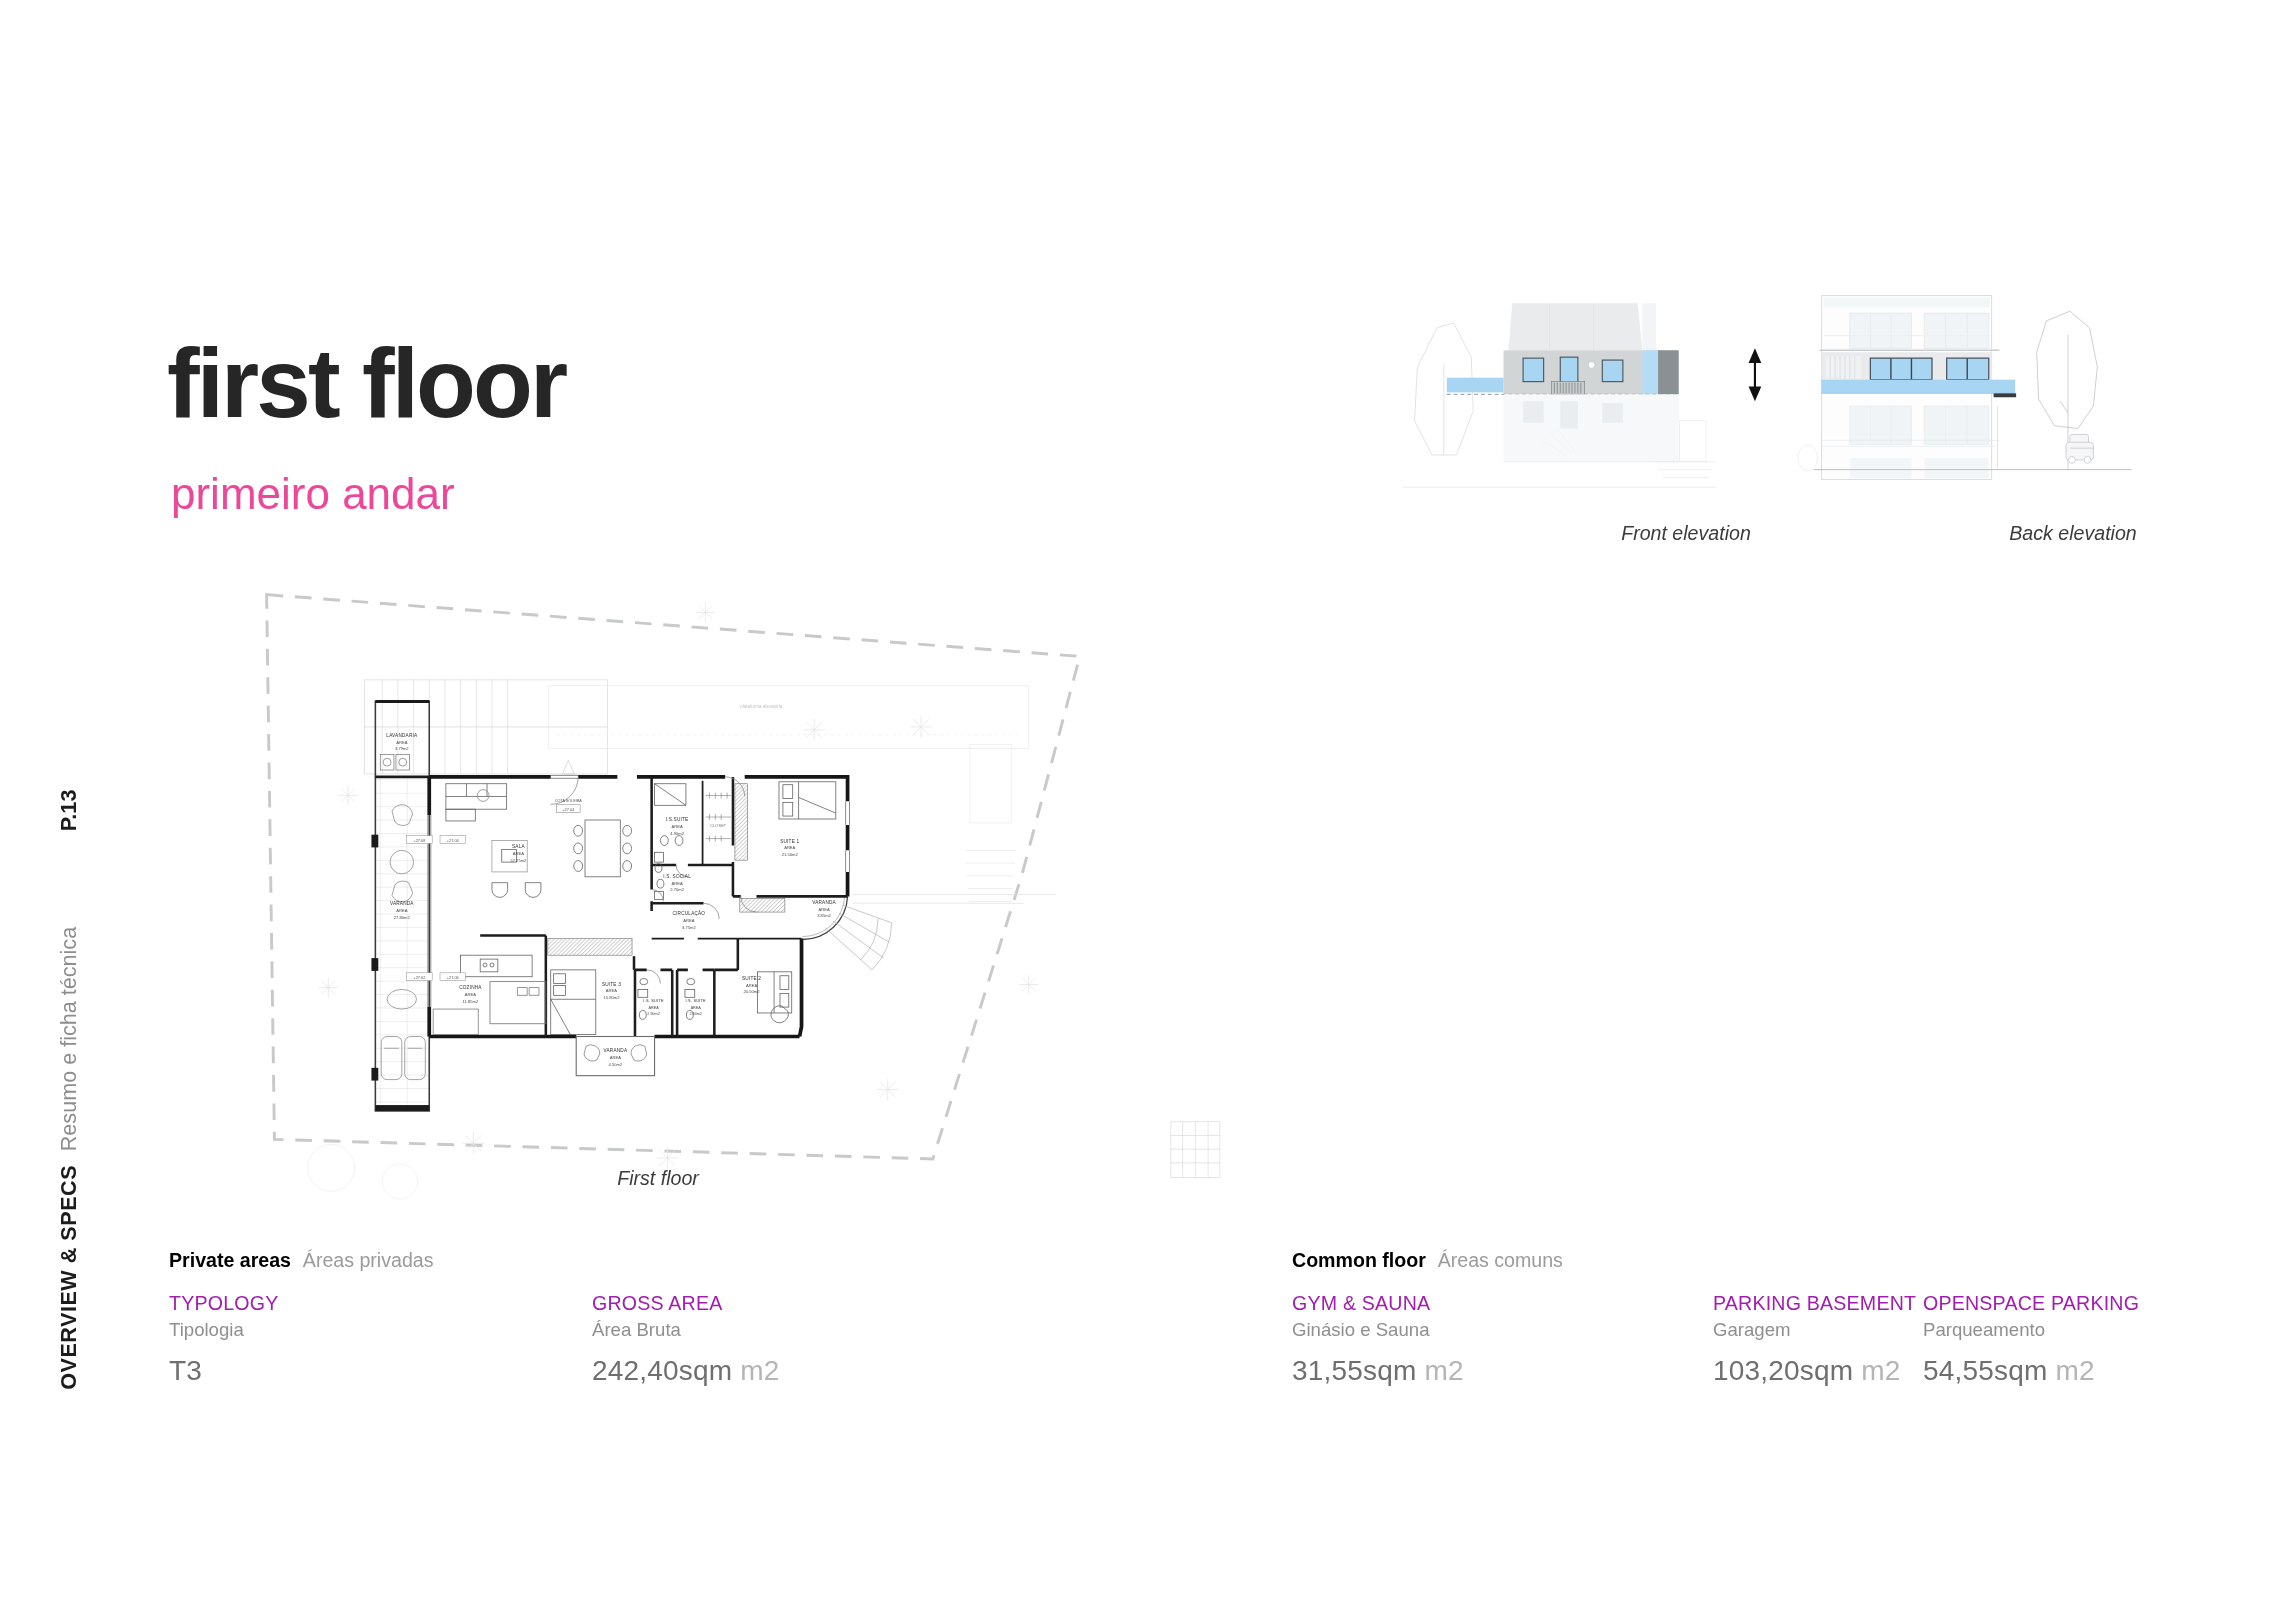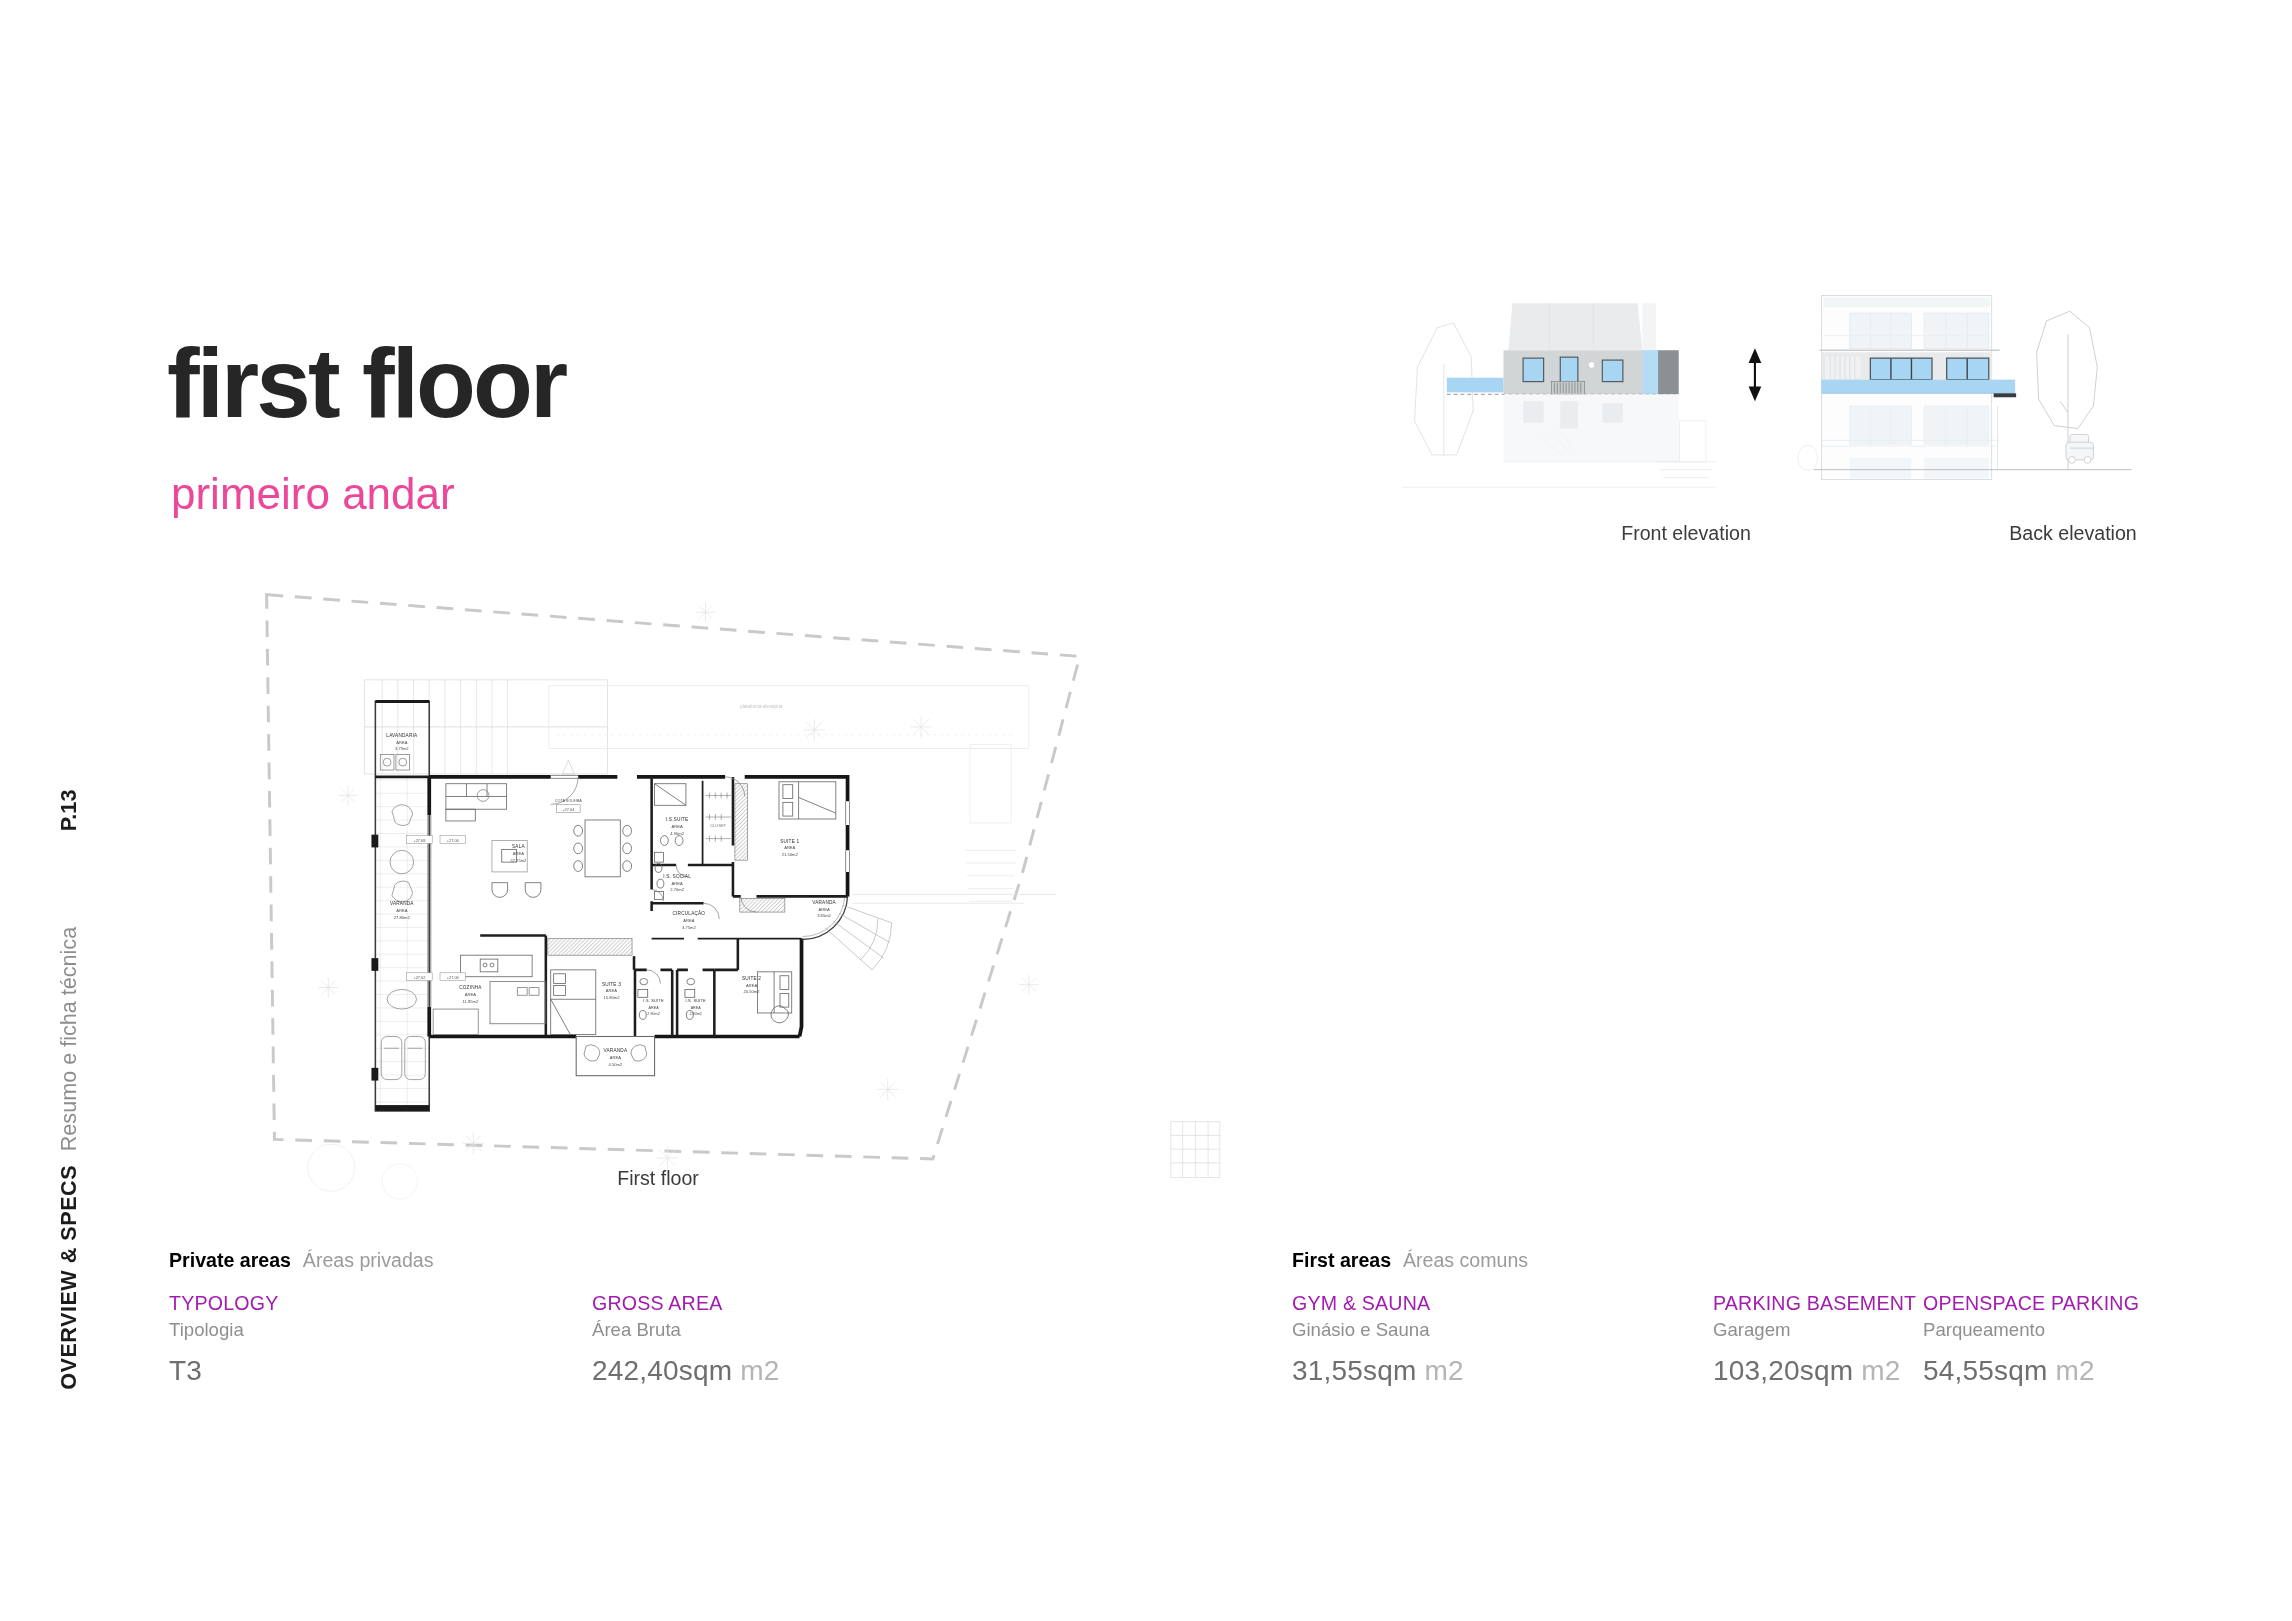--- a/index.html
+++ b/index.html
@@ -12,21 +12,21 @@
   #side-section .en{font-weight:bold;color:#1c1c1c;letter-spacing:0.5px;}
   #side-section .pt{color:#8d8d8d;margin-left:13.7px;}
   #side-page{width:59px;left:39px;top:789px;font-weight:bold;font-size:21.6px;color:#1c1c1c;}
 
   
   #title-main{position:absolute;left:167px;top:334px;font-size:98px;font-weight:bold;
               letter-spacing:-2.9px;color:#262626;line-height:1;}
   #title-sub{position:absolute;left:171px;top:468px;font-size:44px;color:#ec4899;line-height:1.2;}
 
   
-  .caption{position:absolute;font-size:19.6px;color:#3b3b3b;text-align:center;width:176px;}
+  .caption{position:absolute;font-size:19.6px;color:#3b3b3b;text-align:center;width:176px;font-style:italic;}
   #cap-plan{left:570px;top:1167px;}
   #cap-front{left:1598px;top:522px;}
   #cap-back{left:1985px;top:522px;}
 
   
   .spec{position:absolute;top:1249px;}
   #spec-private{left:169px;width:882px;}
   #spec-common{left:1292px;width:882px;}
   .spec-head{font-size:19.6px;height:43px;}
   .spec-head .en{font-weight:bold;color:#000000;}
@@ -485,21 +485,21 @@
     </div>
     <div class="spec-col" style="left:423px;">
       <div class="len">GROSS AREA</div>
       <div class="lpt">Área Bruta</div>
       <div class="val"><span>242,40sqm</span> <span class="unit">m2</span></div>
     </div>
   </div>
 
   <div id="spec-common" class="spec">
     <div class="spec-head">
-      <span class="en">First areas</span><span class="pt">Áreas comuns</span>
+      <span class="en">Common floor</span><span class="pt">Áreas comuns</span>
     </div>
     <div class="spec-col" style="left:0;">
       <div class="len">GYM &amp; SAUNA</div>
       <div class="lpt">Ginásio e Sauna</div>
       <div class="val"><span>31,55sqm</span> <span class="unit">m2</span></div>
     </div>
     <div class="spec-col" style="left:421px;">
       <div class="len">PARKING BASEMENT</div>
       <div class="lpt">Garagem</div>
       <div class="val"><span>103,20sqm</span> <span class="unit">m2</span></div>

